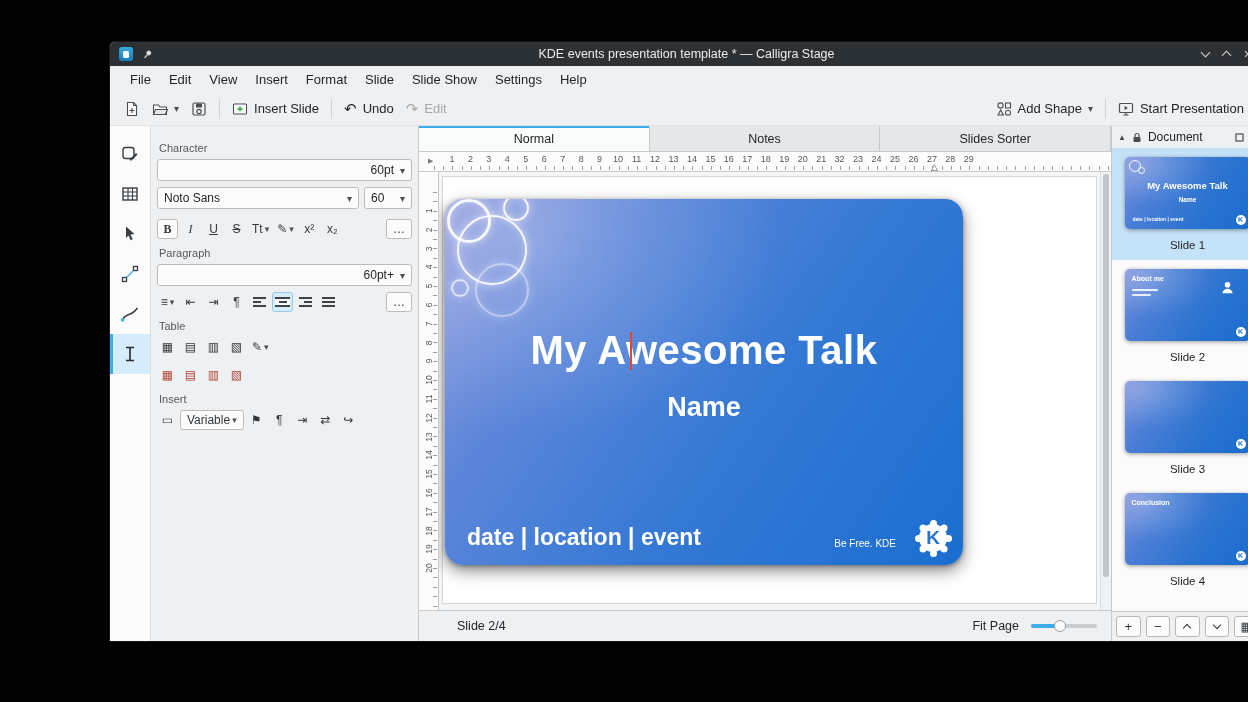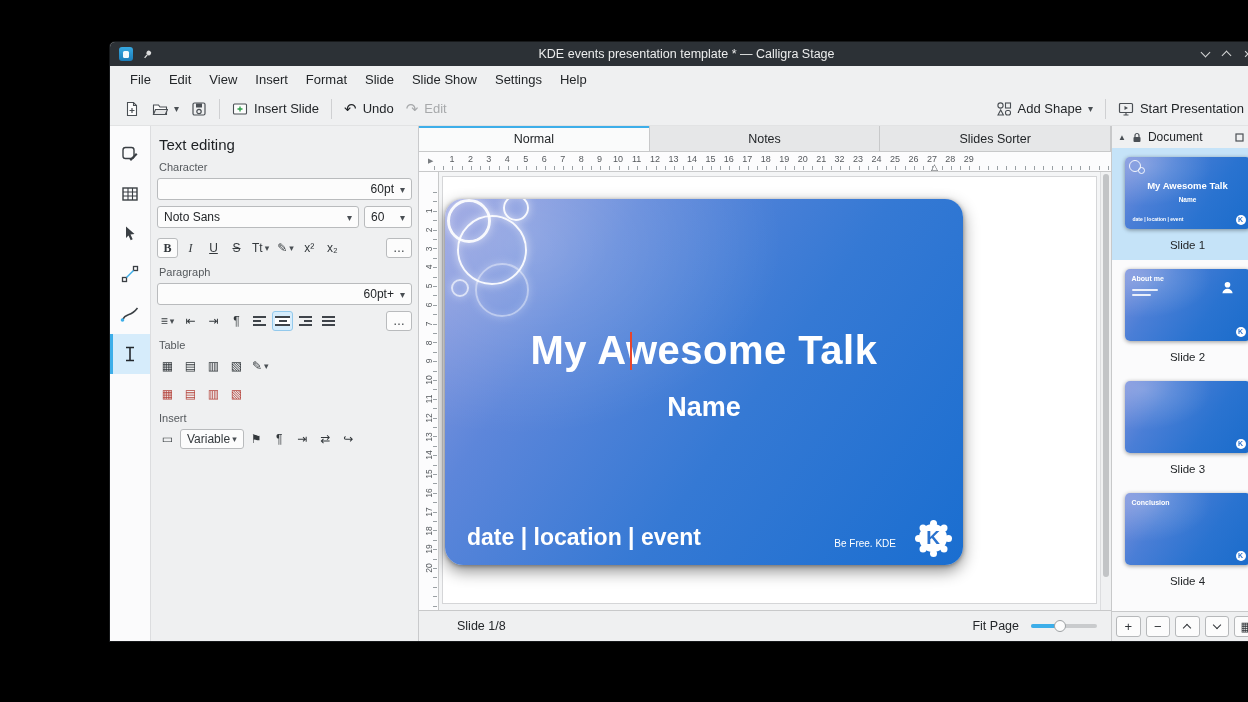--- a/index.html
+++ b/index.html
@@ -259,21 +259,20 @@
           </svg>
       </div>
       <div class="tool-btn selected">
         <svg width="20" height="20" viewBox="0 0 20 20">
             <path d="M6 3.5h8M10 3.5v13M6 16.5h8" fill="none" stroke="#23282d" stroke-width="1.6"></path>
           </svg>
       </div>
     </div>
 
     <div class="options">
-      <div class="opt-title">Text editing</div>
 
       <div class="opt-section">Character</div>
       <div class="combo">
         <span class="spacer"></span>
         <span class="val">60pt</span>
         <span class="chev-txt">▾</span>
       </div>
       <div class="font-row">
         <div class="combo family">
           <span class="val">Noto Sans</span>
@@ -466,21 +465,21 @@
               </div>
           </div>
         </div>
 
         <div class="vscroll">
           <div class="thumb" style="top:2px;height:92%"></div>
         </div>
       </div>
 
       <div class="statusbar">
-        <span class="sb-left">Slide 1/8</span>
+        <span class="sb-left">Slide 2/4</span>
         <span class="sb-right">
           <span>Fit Page</span>
           <span class="zoom-slider">
             <span class="zoom-fill"></span>
             <span class="zoom-handle"></span>
           </span>
         </span>
       </div>
     </div>
 

